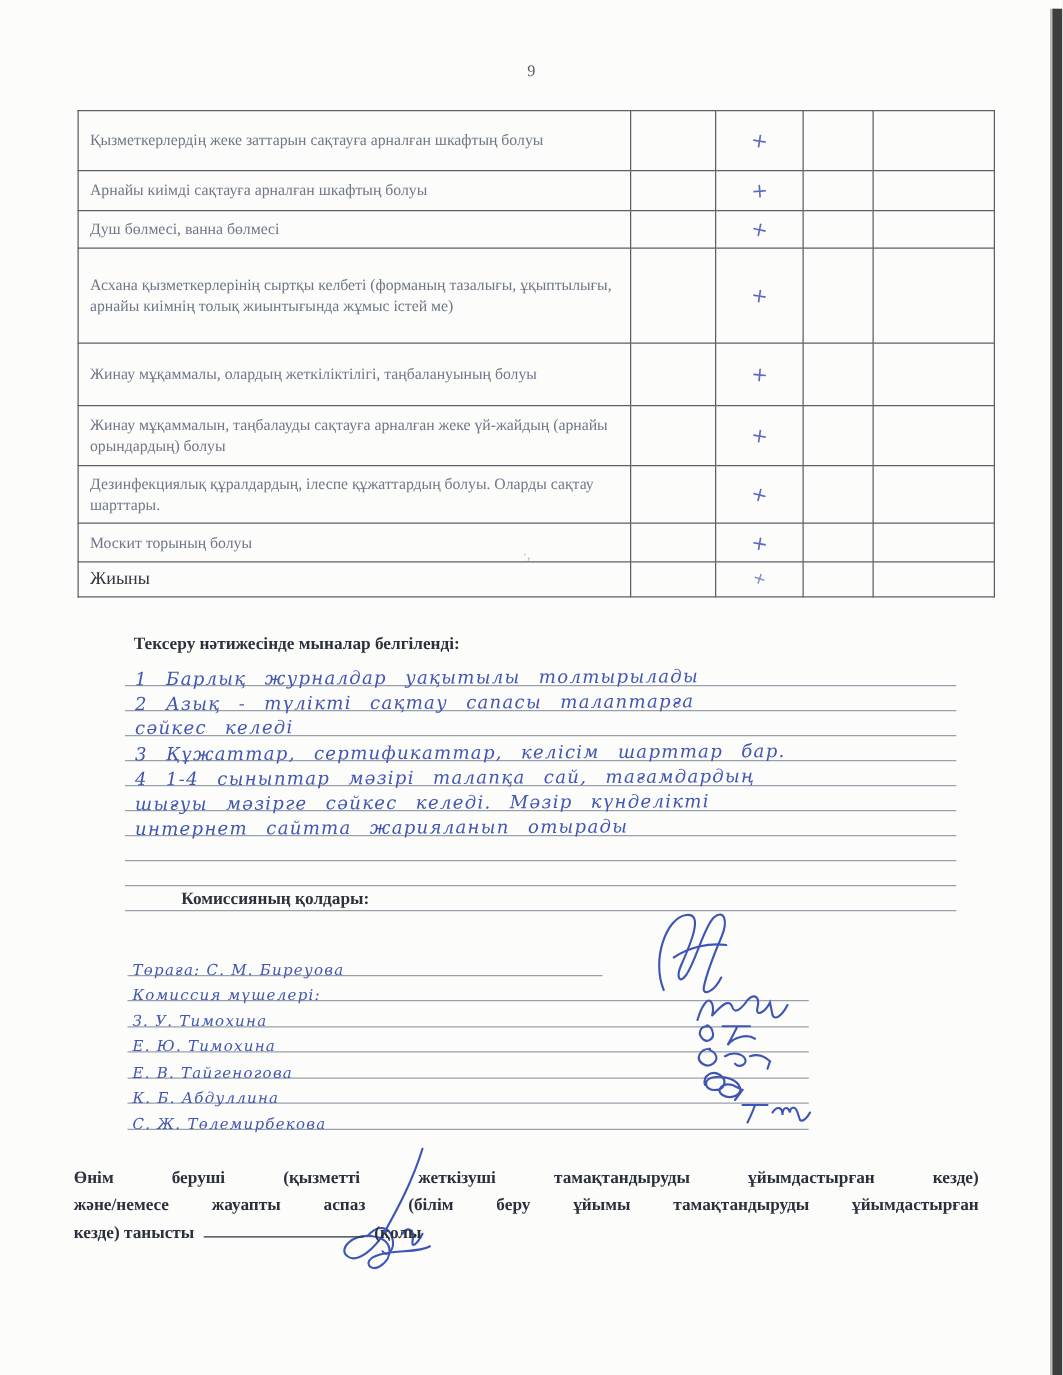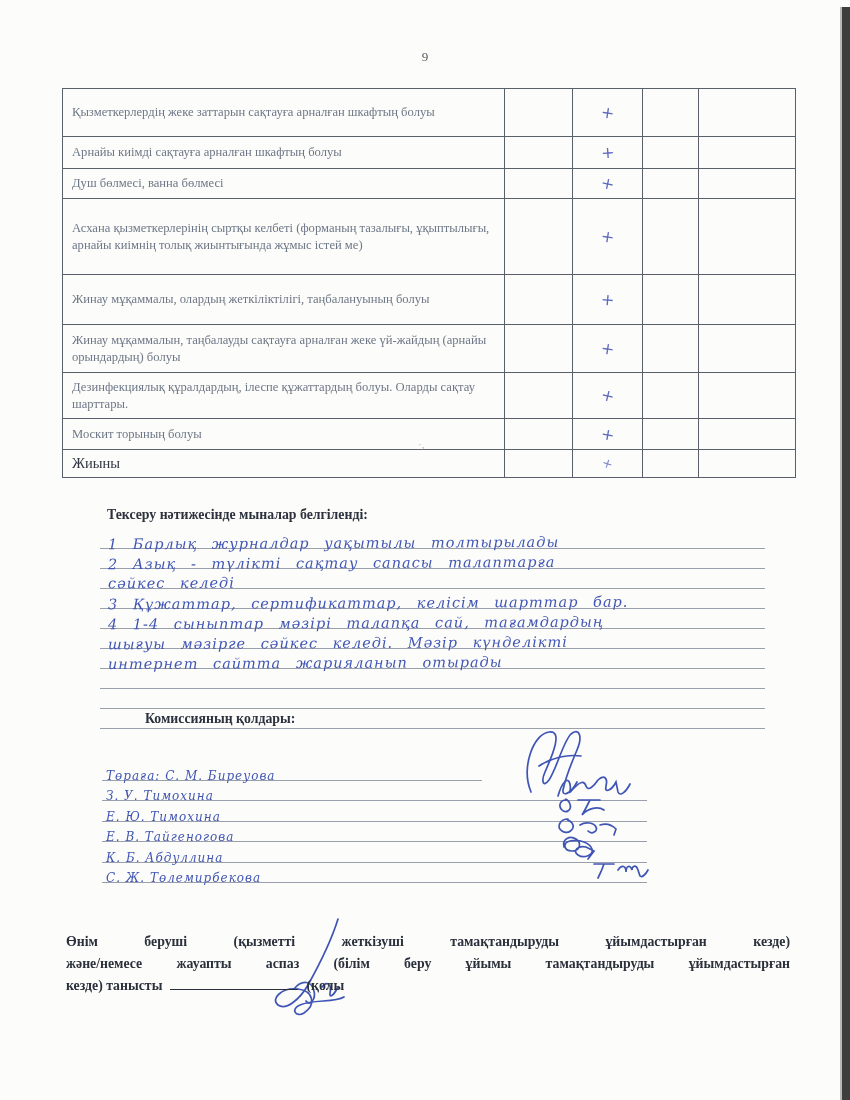--- a/index.html
+++ b/index.html
@@ -51,21 +51,21 @@
   
   .commission { position:absolute; left:102px; top:760px; width:545px; }
   .c-row { position:relative; height:19.5px; border-bottom:1px solid #99a0ab; }
   .c-row.c-short { width:380px; }
   .c-row .hw { position:absolute; left:4px; bottom:-3px; font-size:12px; letter-spacing:1px; }
   .c-sig { position:absolute; left:452px; top:-9px; }
   .sig-stroke { stroke:#3f55b6; fill:none; stroke-width:1.7; stroke-linecap:round; }
   .chairman-sig { position:absolute; left:513px; top:720px; }
   
   .footer {
-    position:absolute; left:66px; top:931px; width:724px;
+    position:absolute; left:59px; top:931px; width:724px;
     font-weight:bold; font-size:13.8px; color:#2b313c; line-height:1.6;
   }
   .f-just { text-align:justify; text-align-last:justify; }
   .blank {
     display:inline-block; width:128px; height:12px; margin:0 8px;
     border-bottom:1px solid #2b313c; vertical-align:baseline;
   }
   .footer-sig { position:absolute; left:242px; top:915px; }
   .stray-mark { position:absolute; left:418px; top:438px; font-size:11px; color:#c08a5f; opacity:.7; }
 </style>
@@ -189,20 +189,23 @@
   <svg class="chairman-sig" width="82" height="82" viewBox="0 0 82 82">
     <path class="sig-stroke" d="M18 72 C8 48 20 14 36 12 C50 10 40 34 32 52 C28 61 30 68 36 60 C44 48 50 22 58 14 C66 7 70 16 64 30 C58 44 52 60 50 70 C49 77 58 74 64 62"></path>
     <path class="sig-stroke" d="M26 46 C38 38 54 34 68 36"></path>
   </svg>
 
   <div class="commission">
     <div class="c-row c-short">
       <span class="hw">Төраға: С. М. Биреуова</span>
     </div>
     <div class="c-row">
+      <span class="hw">Комиссия мүшелері:</span>
+    </div>
+    <div class="c-row">
       <span class="hw">З. У. Тимохина</span>
       <svg class="c-sig" width="78" height="28" viewBox="0 0 78 28">
         <path class="sig-stroke" d="M4 24 C8 10 14 4 16 12 C18 20 12 24 20 16 C26 10 30 8 32 14 C34 20 40 14 44 8 C50 2 54 6 52 14 C50 22 58 18 62 10 L64 20 C66 25 72 20 76 12"></path>
       </svg>
     </div>
     <div class="c-row">
       <span class="hw">Е. Ю. Тимохина</span>
       <svg class="c-sig" width="60" height="26" viewBox="0 0 60 26">
         <path class="sig-stroke" d="M12 8 C6 8 4 14 8 18 C12 22 18 18 16 12 C15 8 10 6 12 8 M24 8 L46 8 M36 8 C33 14 30 20 28 23 C34 16 44 14 50 18"></path>
       </svg>

